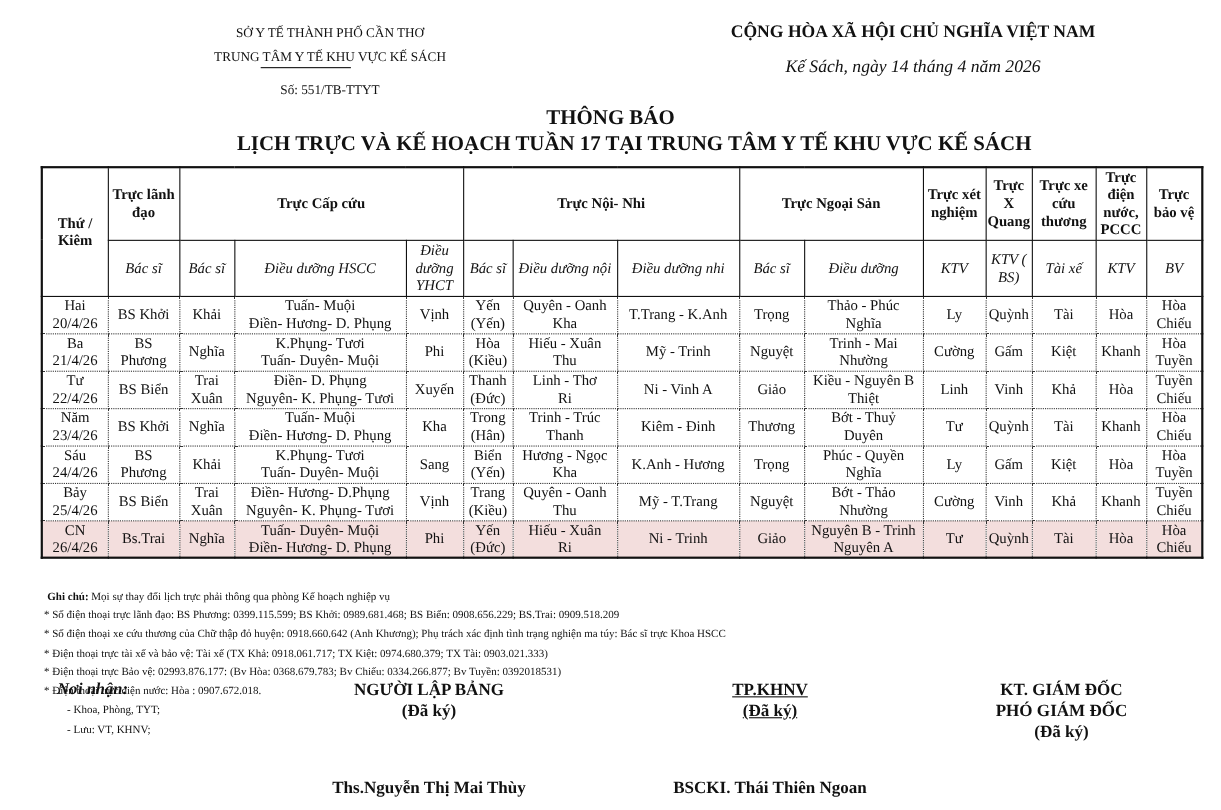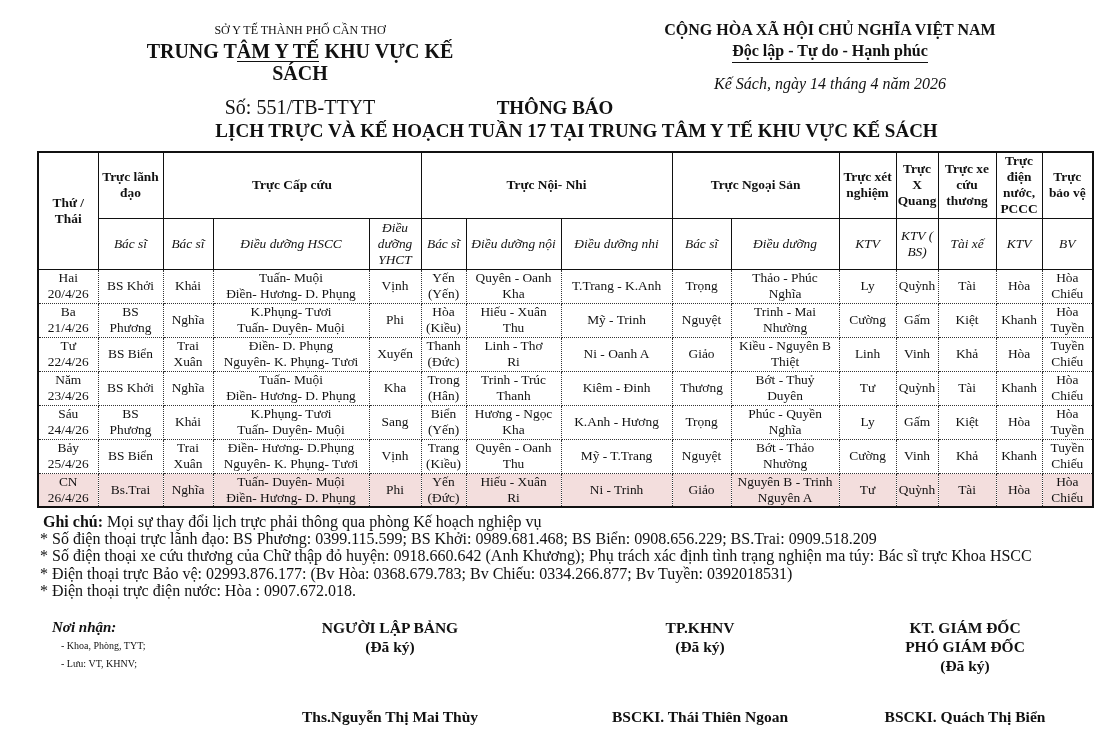--- a/index.html
+++ b/index.html
@@ -2,23 +2,23 @@
 <html><head>
 <meta charset="utf-8">
 <style>
   * { box-sizing: border-box; margin: 0; padding: 0; }
   html, body { width: 1110px; height: 736px; background: #ffffff; overflow: hidden; }
   body { font-family: "Liberation Serif", "DejaVu Serif", serif; color: #111; position: relative; }
 
   .hdr-left { position: absolute; left: 120px; top: 20px; width: 360px; text-align: center; }
   .hdr-right { position: absolute; left: 620px; top: 20px; width: 420px; text-align: center; }
   .agency { font-size: 12px; line-height: 20px; }
-  .org { font-size: 20px; font-weight: bold; line-height: 22px; position: relative; }
+  .org { font-size: 12px; font-weight: normal; line-height: 22px; position: relative; }
   .org-underline { position: absolute; left: 117px; top: 21px; width: 82px; border-top: 1px solid #111; }
-  .docno { font-size: 20px; margin-top: 12px; }
+  .docno { font-size: 12px; margin-top: 12px; }
   .nation { font-size: 16px; font-weight: bold; line-height: 20px; }
   .motto { font-size: 16px; font-weight: bold; line-height: 22px; display: inline-block; border-bottom: 1.5px solid #111; }
   .dateline { font-size: 16px; font-style: italic; margin-top: 12px; }
 
   .title-block { position: absolute; left: 0; top: 97px; width: 1110px; text-align: center; }
   .title1 { font-size: 19px; font-weight: bold; line-height: 22px; }
   .title2 { font-size: 19px; font-weight: bold; line-height: 24px; padding-left: 43px; }
 
   table.sched { position: absolute; left: 37px; top: 151px; width: 1055px; border-collapse: collapse;
                 border: 2px solid #111; table-layout: fixed; }
@@ -26,49 +26,48 @@
                 font-size: 13.4px; line-height: 16px; padding: 0 1px; overflow: hidden; }
   table.sched thead tr.r1 th { border: 1px solid #111; font-weight: bold; height: 66px; }
   table.sched thead tr.r2 th { border: 1px solid #111; font-weight: normal; font-style: italic; height: 51px; }
   table.sched thead tr.r1 th.daycol { border-bottom: 1px solid #111; }
   table.sched tbody td { height: 34px; }
   table.sched tbody tr { border-top: 1px dotted #333; }
   table.sched thead { border-bottom: 1.5px solid #111; }
   .cell-line { display: block; white-space: nowrap; }
   tr.sunday td { background: #f3dedd; }
 
-  .notes { position: absolute; left: 40px; top: 513px; width: 1050px; font-size: 16px; line-height: 17.2px; }
+  .notes { position: absolute; left: 40px; top: 534px; width: 1050px; font-size: 10px; line-height: 17.2px; }
   .notes .note-title { font-weight: bold; }
   .notes .first { padding-left: 3px; }
 
   .recipients { position: absolute; left: 52px; top: 618px; width: 260px; font-size: 15px; line-height: 18.5px; }
   .recipients .lbl { font-weight: bold; font-style: italic; }
   .recipients .item { padding-left: 9px; font-size: 10px; }
 
   .sig { position: absolute; text-align: center; font-weight: bold; font-size: 15.5px; line-height: 19px; }
   .sig .name { position: absolute; left: 0; width: 100%; top: 89px; white-space: nowrap; }
   .sig1 { left: 290px; top: 618px; width: 200px; }
-  .sig2 { left: 600px; top: 618px; width: 200px; }
+  .sig2 { left: 600px; top: 618px; width: 200px; text-decoration: underline; }
   .sig3 { left: 860px; top: 618px; width: 210px; }
 </style>
 </head>
 <body>
 
 <div class="hdr-left">
   <div class="agency">SỞ Y TẾ THÀNH PHỐ CẦN THƠ</div>
   <div class="org">
     <span>TRUNG TÂM Y TẾ KHU VỰC KẾ SÁCH</span>
     <div class="org-underline"></div>
   </div>
   <div class="docno">Số:  551/TB-TTYT</div>
 </div>
 
 <div class="hdr-right">
   <div class="nation">CỘNG HÒA XÃ HỘI CHỦ NGHĨA VIỆT NAM</div>
-  <div><span class="motto">Độc lập - Tự do - Hạnh phúc</span></div>
   <div class="dateline">Kế Sách, ngày 14  tháng 4  năm 2026</div>
 </div>
 
 <div class="title-block">
   <div class="title1">THÔNG BÁO</div>
   <div class="title2">LỊCH TRỰC VÀ KẾ HOẠCH TUẦN 17 TẠI TRUNG TÂM Y TẾ KHU VỰC KẾ SÁCH</div>
 </div>
 
 <table class="sched">
   <colgroup>
@@ -83,21 +82,21 @@
     <col style="width:59px">
       <col style="width:108px">
       <col style="width:57px">
       <col style="width:42px">
     <col style="width:58px">
       <col style="width:46px">
       <col style="width:51px">
   </colgroup>
   <thead>
     <tr class="r1">
-      <th rowspan="2" class="daycol">Thứ / Thái</th>
+      <th rowspan="2" class="daycol">Thứ / Kiêm</th>
       <th>Trực lãnh đạo</th>
       <th colspan="3">Trực Cấp cứu</th>
       <th colspan="3">Trực Nội- Nhi</th>
       <th colspan="2">Trực Ngoại Sản</th>
       <th>Trực xét nghiệm</th>
       <th>Trực X Quang</th>
       <th>Trực xe cứu thương</th>
       <th>Trực điện nước, PCCC</th>
       <th>Trực bảo vệ</th>
     </tr>
@@ -247,21 +246,21 @@
         </td>
         <td>
           <span class="cell-line">Thanh</span>
           <span class="cell-line">(Đức)</span>
         </td>
         <td>
           <span class="cell-line">Linh - Thơ</span>
           <span class="cell-line">Ri</span>
         </td>
         <td>
-          <span class="cell-line">Ni - Oanh A</span>
+          <span class="cell-line">Ni - Vinh A</span>
         </td>
         <td>
           <span class="cell-line">Giảo</span>
         </td>
         <td>
           <span class="cell-line">Kiều - Nguyên B</span>
           <span class="cell-line">Thiệt</span>
         </td>
         <td>
           <span class="cell-line">Linh</span>
@@ -496,20 +495,21 @@
       </tr>
     </tbody>
 </table>
 
 <div class="notes">
   <div class="first">
     <span class="note-title">Ghi chú:</span><span> Mọi sự thay đổi lịch trực phải thông qua phòng Kế hoạch nghiệp vụ</span>
   </div>
   <div>* Số điện thoại trực lãnh đạo: BS Phương: 0399.115.599; BS Khởi:  0989.681.468; BS Biển: 0908.656.229; BS.Trai: 0909.518.209</div>
   <div>* Số điện thoại xe cứu thương của Chữ thập đỏ huyện: 0918.660.642 (Anh Khương); Phụ trách xác định tình trạng nghiện ma túy: Bác sĩ trực Khoa HSCC</div>
+  <div>* Điện thoại trực tài xế và bảo vệ: Tài  xế (TX  Khả: 0918.061.717;  TX Kiệt: 0974.680.379; TX Tài: 0903.021.333)</div>
   <div>* Điện thoại trực Bảo vệ: 02993.876.177: (Bv Hòa: 0368.679.783; Bv Chiếu: 0334.266.877; Bv Tuyền: 0392018531)</div>
   <div>* Điện thoại trực điện nước: Hòa : 0907.672.018.</div>
 </div>
 
 <div class="recipients">
   <div class="lbl">Nơi nhận:</div>
   <div class="item">- Khoa, Phòng, TYT;</div>
   <div class="item">- Lưu: VT, KHNV;</div>
 </div>
 
@@ -520,14 +520,13 @@
 </div>
 <div class="sig sig2">
   <div>TP.KHNV</div>
   <div>(Đã ký)</div>
   <div class="name">BSCKI. Thái Thiên Ngoan</div>
 </div>
 <div class="sig sig3">
   <div>KT. GIÁM ĐỐC</div>
   <div>PHÓ GIÁM ĐỐC</div>
   <div>(Đã ký)</div>
-  <div class="name">BSCKI. Quách Thị Biển</div>
 </div>
 
 </body></html>

